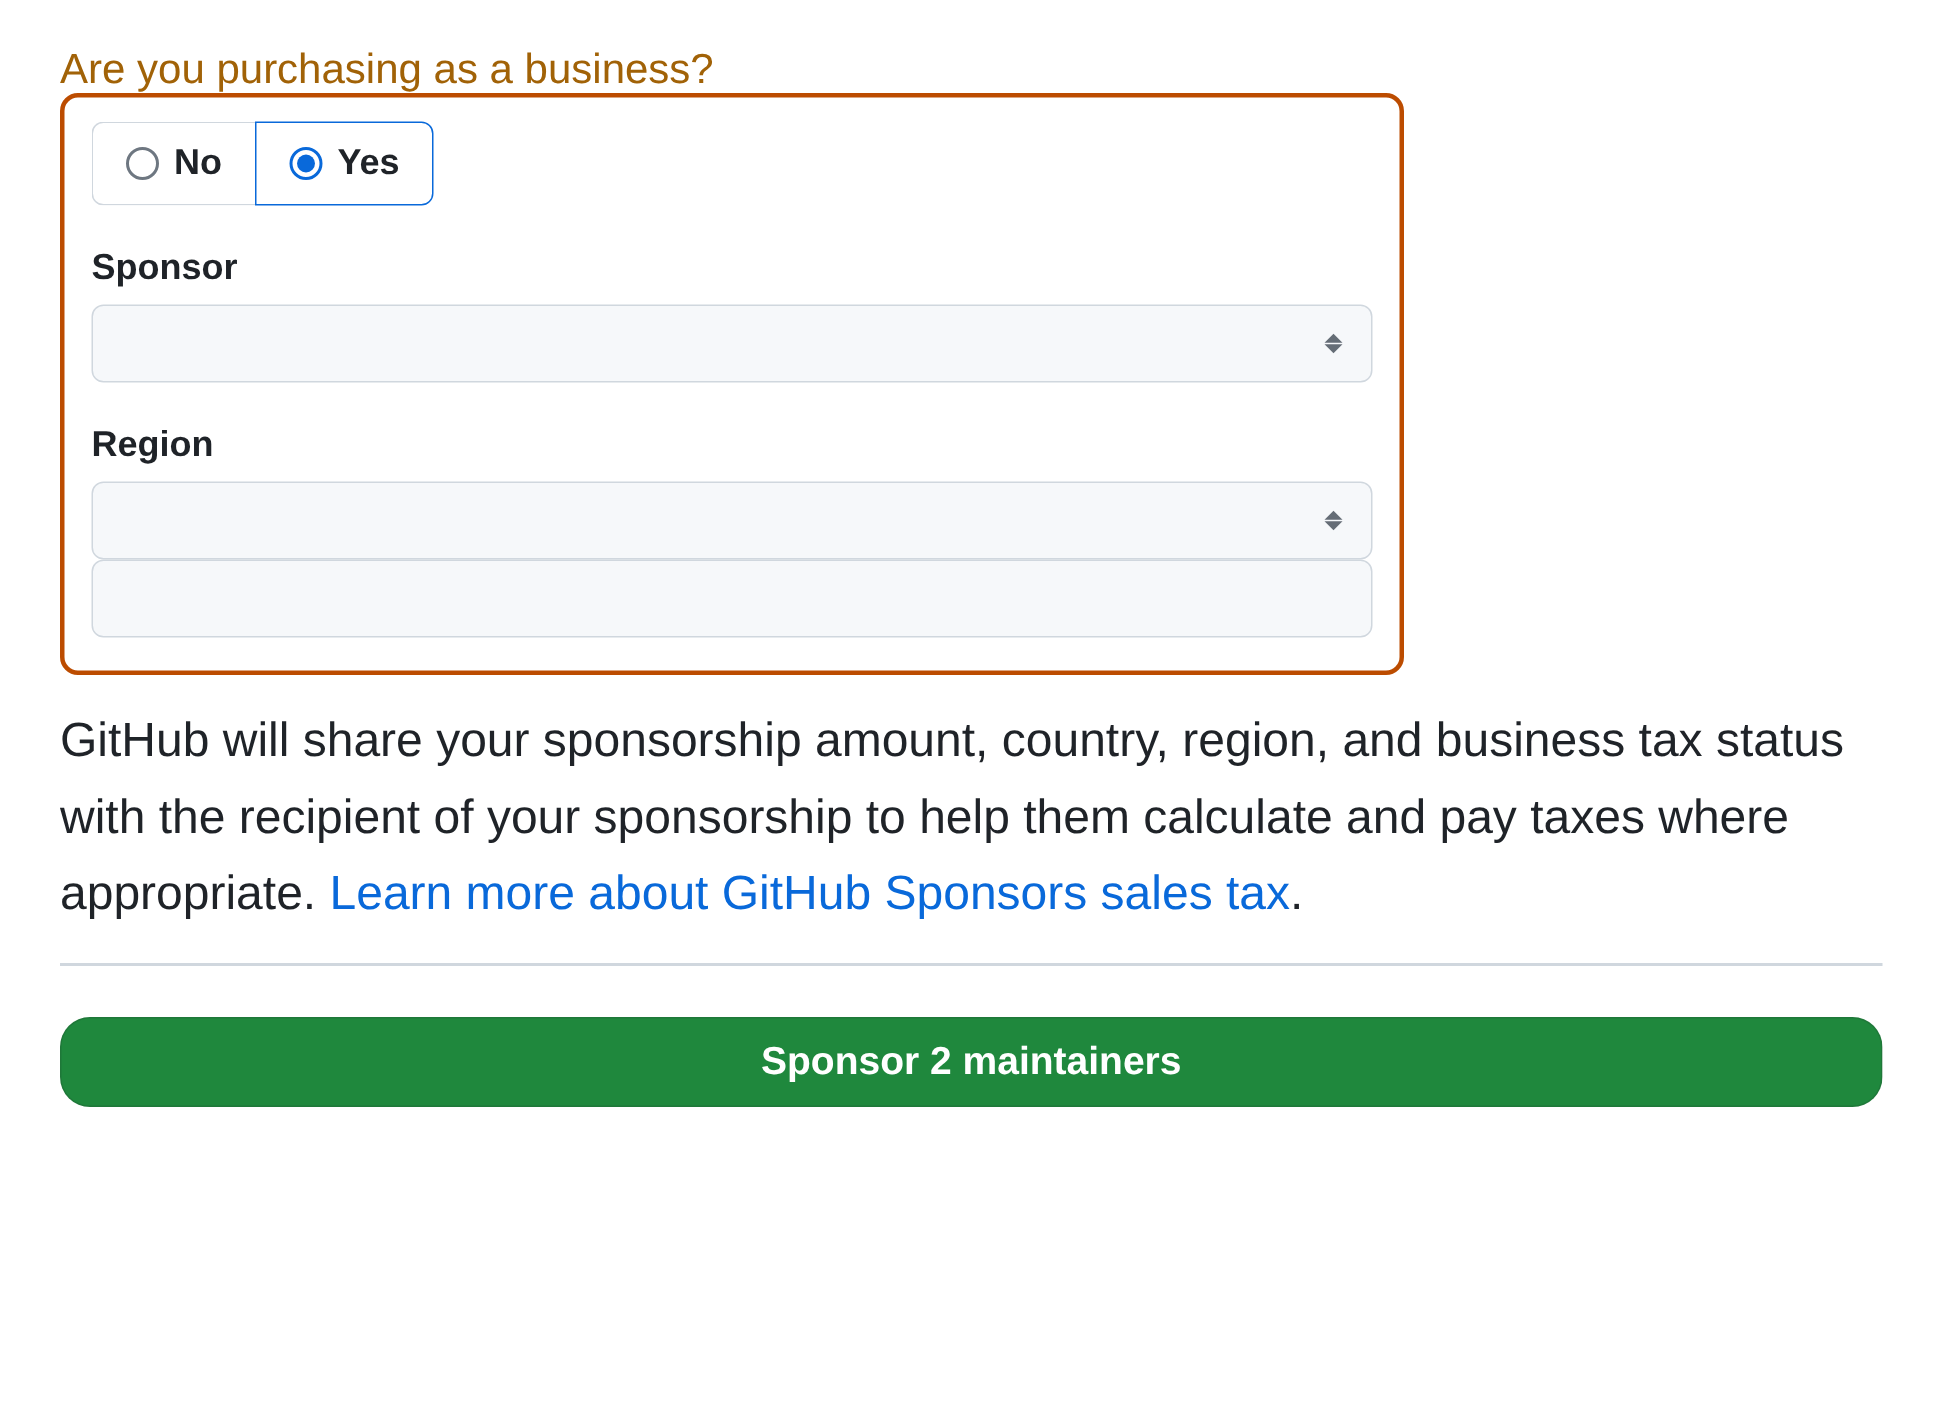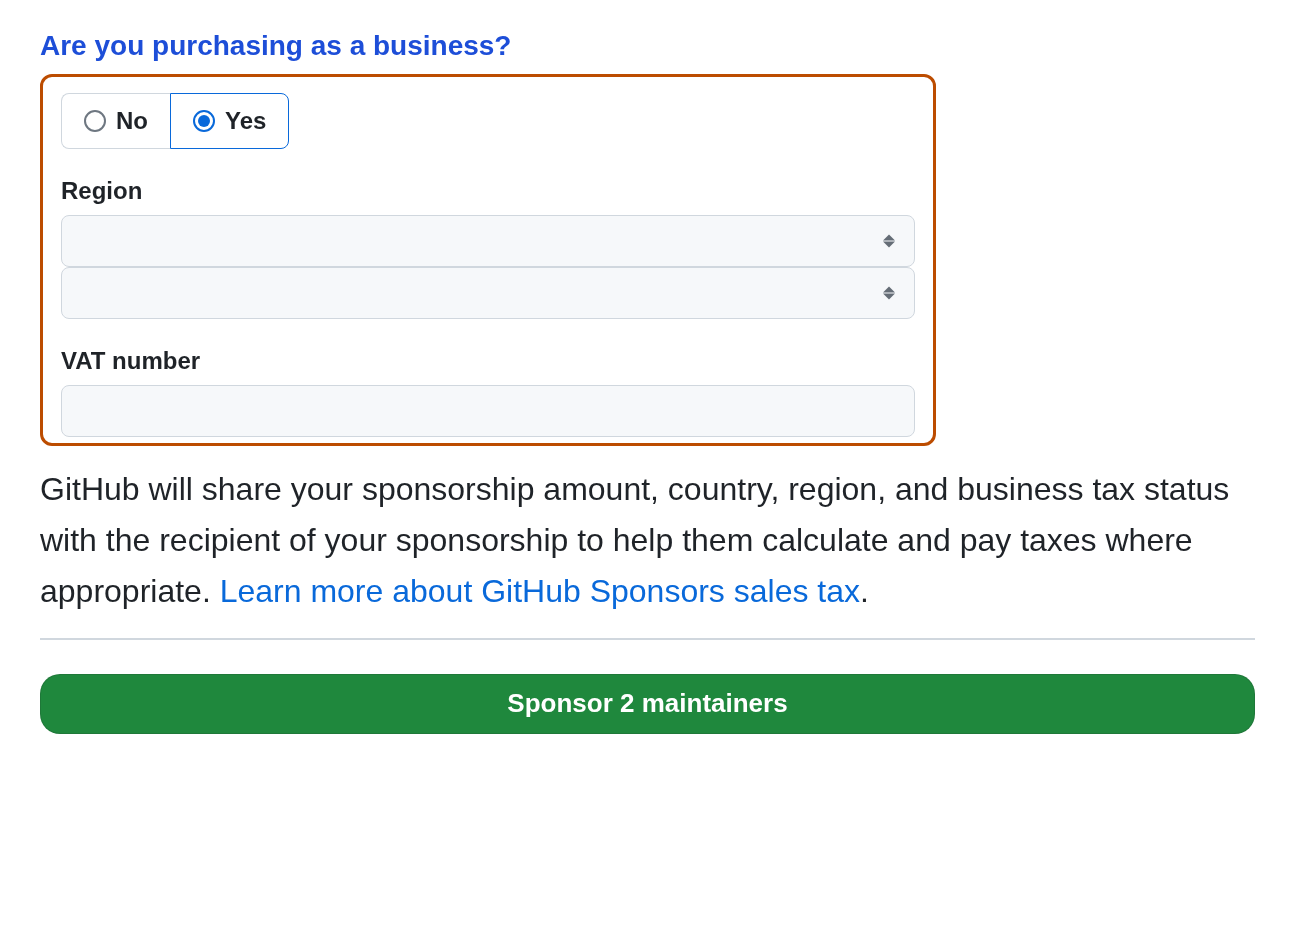--- a/index.html
+++ b/index.html
@@ -8,28 +8,28 @@
     padding: 30px 40px;
     font-family: -apple-system, BlinkMacSystemFont, "Segoe UI", Helvetica, Arial, sans-serif;
     color: #1f2328;
     background: #fff;
     font-size: 16px;
     width: 1298px;
   }
   .content { width: 1215px; }
   .heading {
     font-size: 28px;
-    font-weight: 700;
-    margin: 0 0 12px 0;
-    color: #1d4ed8;
+    font-weight: 400;
+    margin: 0 0 0 0;
+    color: #a16207;
   }
   .highlight-box {
     border: 3px solid #bc4c00;
     border-radius: 12px;
-    padding: 16px 18px 6px 18px;
+    padding: 16px 18px 22px 18px;
     width: 896px;
     margin-bottom: 18px;
   }
   .segmented {
     display: inline-flex;
     border-radius: 8px;
   }
   .seg-btn {
     display: inline-flex;
     align-items: center;
@@ -157,38 +157,38 @@
         <span>No</span>
       </button>
       <button type="button" class="seg-btn selected">
         <span class="radio-outer radio-on">
           <span class="radio-inner"></span>
         </span>
         <span>Yes</span>
       </button>
     </div>
 
+    <div class="field-label">Sponsor</div>
+    <div class="select-wrap">
+      <div class="faux-select" tabindex="0" role="combobox"></div>
+      <span class="select-caret">
+        <span class="caret-up"></span>
+        <span class="caret-down"></span>
+      </span>
+    </div>
+
     <div class="field-label">Region</div>
     <div class="select-wrap">
       <div class="faux-select" tabindex="0" role="combobox"></div>
       <span class="select-caret">
         <span class="caret-up"></span>
         <span class="caret-down"></span>
       </span>
     </div>
 
-    <div class="select-wrap">
-      <div class="faux-select" tabindex="0" role="combobox"></div>
-      <span class="select-caret">
-        <span class="caret-up"></span>
-        <span class="caret-down"></span>
-      </span>
-    </div>
-
-    <div class="field-label">VAT number</div>
     <input type="text" class="text-input" value="" style="">
 
   </div>
 
   <p class="info-text">
     <span>GitHub will share your sponsorship amount, country, region, and business tax status with the recipient of your sponsorship to help them calculate and pay taxes where appropriate. </span><a href="#">Learn more about GitHub Sponsors sales tax</a><span>.</span>
   </p>
 
   <hr class="divider">
 

